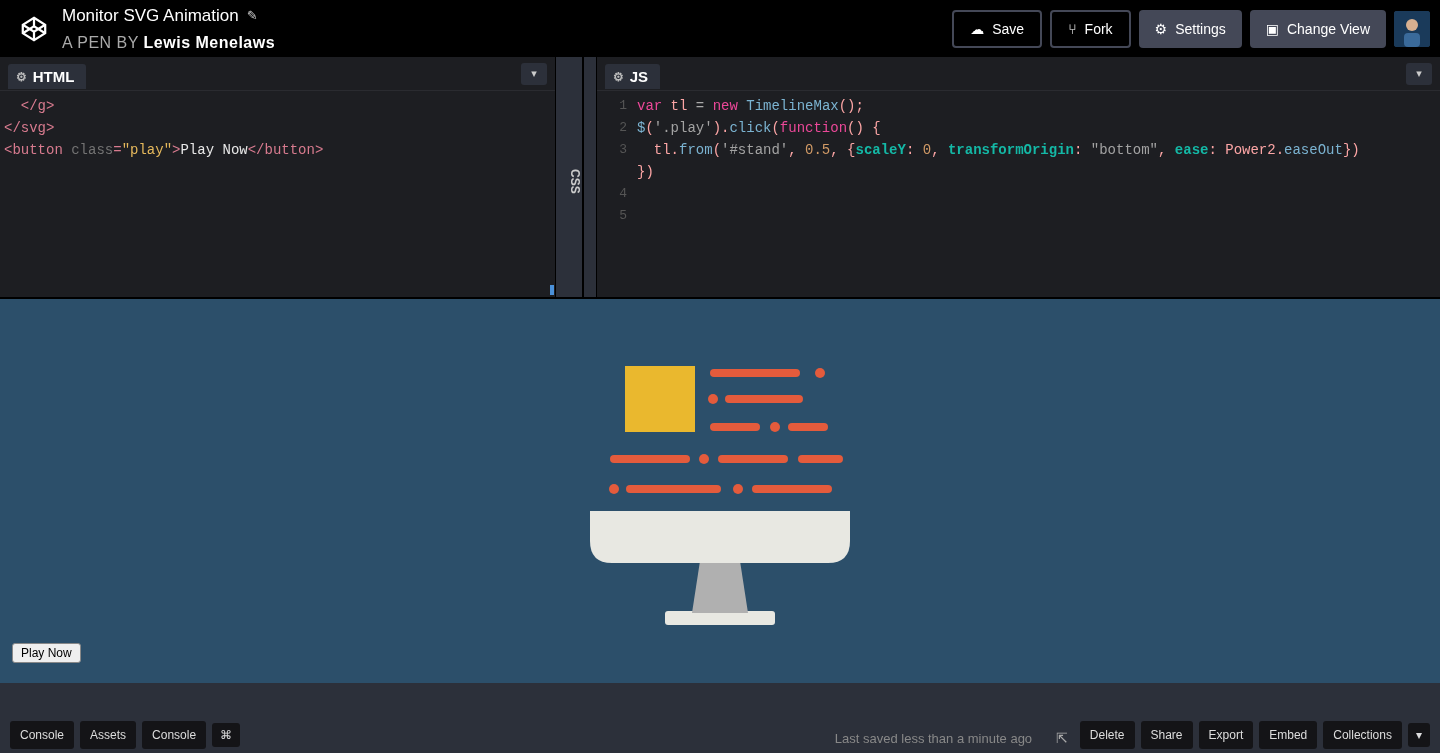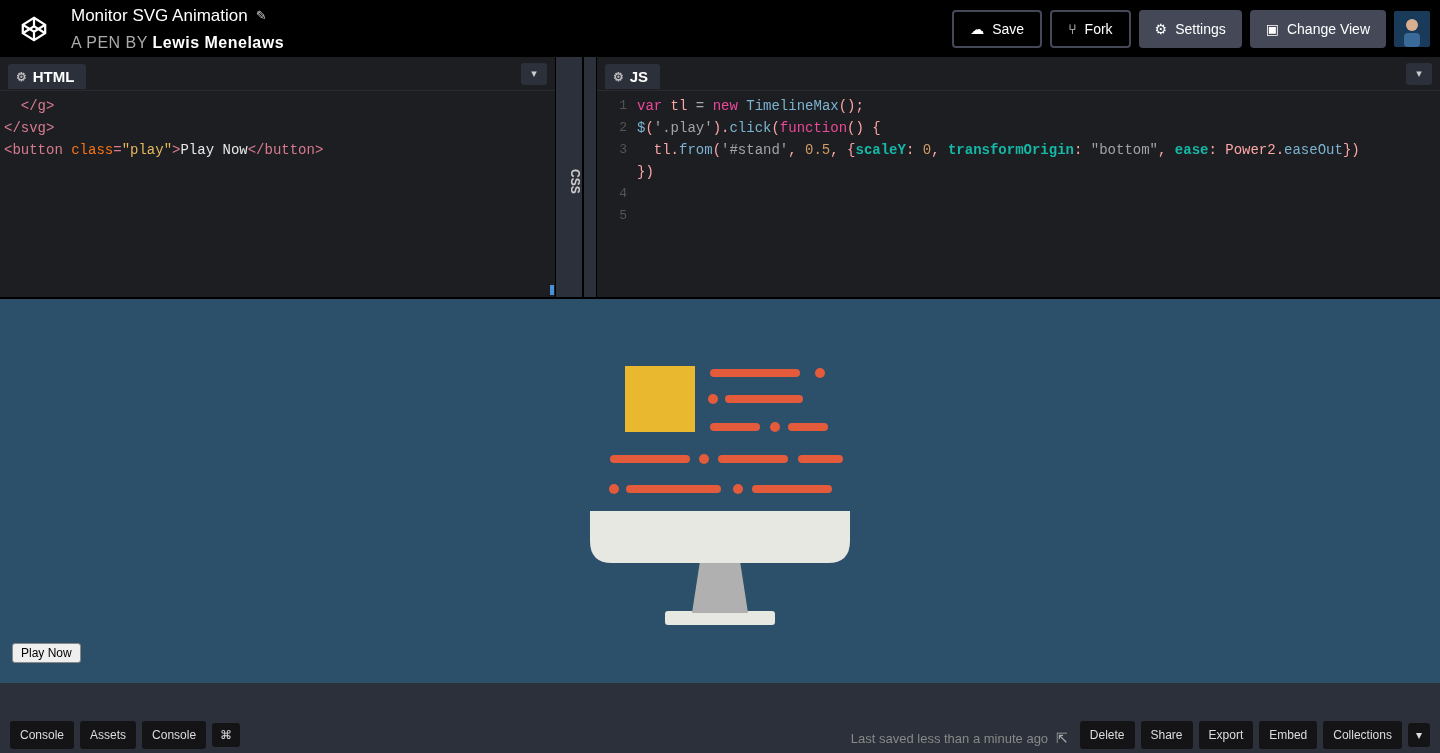--- a/index.html
+++ b/index.html
@@ -15,21 +15,21 @@
 
 .topbar {
   height: 57px;
   background: #000;
   display: flex;
   align-items: center;
   padding: 0 10px 0 20px;
   gap: 12px;
 }
 .logo { width: 28px; height: 28px; }
-.title-group { flex: 1; display: flex; flex-direction: column; margin-left: 11px; gap: 8px; }
+.title-group { flex: 1; display: flex; flex-direction: column; margin-left: 2px; gap: 8px; }
 .title-row { display: flex; align-items: center; gap: 8px; }
 .pen-title { font-size: 17px; font-weight: 400; color: #fff; }
 .edit-icon { font-size: 13px; color: #ccc; }
 .byline { font-size: 16px; color: #aaa; letter-spacing: 0.5px; }
 .byline b { color: #fff; font-weight: 600; }
 .top-actions { display: flex; gap: 8px; align-items: center; }
 .btn {
   background: #444857;
   color: #fff;
   border: none;
@@ -121,21 +121,21 @@
   width: 36px;
   text-align: right;
   color: #555;
   padding: 4px 6px 0 0;
   font-size: 13px;
   user-select: none;
 }
 .gutter div { height: 22px; }
 .code-lines { padding: 4px 8px 0 4px; white-space: pre; }
 .code-lines .t-tag { color: #d87b8f; }
-.code-lines .t-attr { color: #f97316; }
+.code-lines .t-attr { color: #737373; }
 .code-lines .t-val { color: #e6b95c; }
 .code-lines .t-txt { color: #e8e8e8; }
 .code-lines .t-kw { color: #ec4899; }
 .code-lines .t-var { color: #fca5a5; }
 .code-lines .t-op { color: #aaa; }
 .code-lines .t-str { color: #a3a3a3; }
 .code-lines .t-num { color: #d19a66; }
 .code-lines .t-fn { color: #7bb3d1; }
 .code-lines .t-prop { color: #14b8a6; font-weight: bold; }
 .scroll-ind {
@@ -183,21 +183,21 @@
 .fbtn {
   background: #141417;
   color: #ddd;
   border: none;
   border-radius: 3px;
   padding: 7px 10px;
   font-size: 12px;
   cursor: pointer;
 }
 .fbtn.sm { padding: 5px 8px; }
-.status-text { color: #888; font-size: 13px; margin-left: auto; margin-right: 6px; display: flex; align-items: center; gap: 8px; margin-top: 6px;}
+.status-text { color: #888; font-size: 13px; margin-left: auto; margin-right: 6px; display: flex; align-items: center; gap: 24px; margin-top: 6px;}
 .popout { color: #aaa; font-size: 14px; }
 .spacer { height: 34px; background: #2c303a; }
 </style>
 </head>
 <body>
 
 <div class="topbar">
   <svg class="logo" viewBox="0 0 100 100" fill="none" stroke="#fff" stroke-width="8">
     <polygon points="50,10 90,35 90,65 50,90 10,65 10,35"></polygon>
     <polyline points="10,35 50,60 90,35"></polyline>

